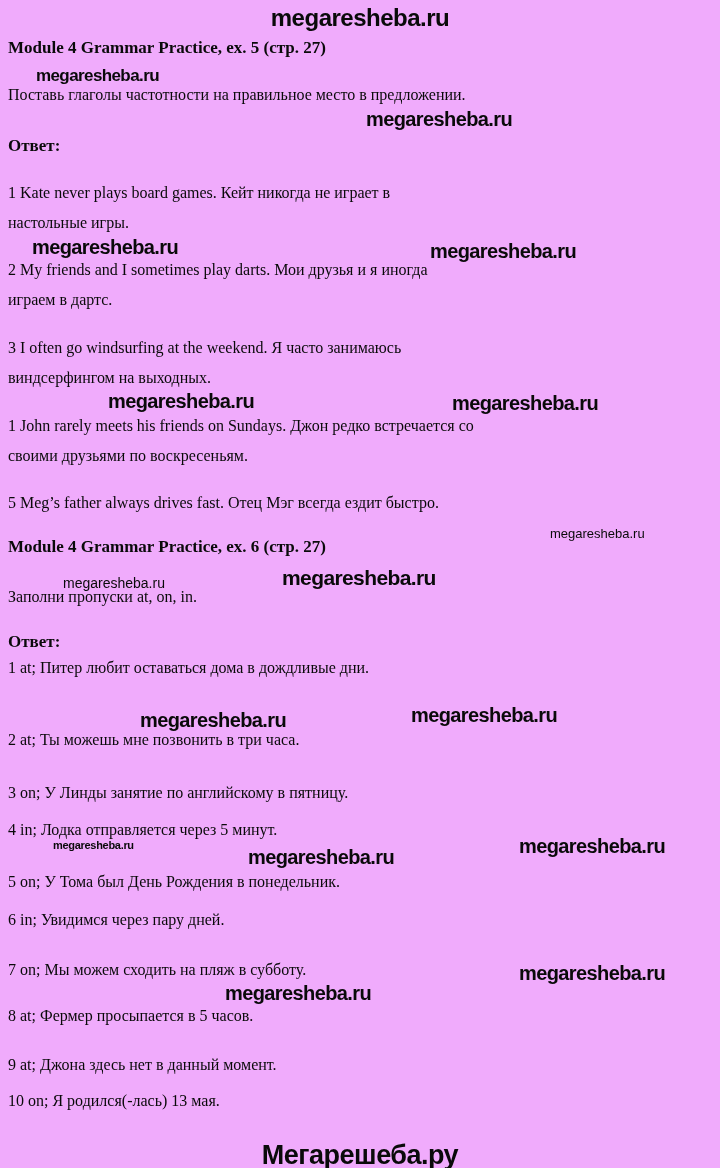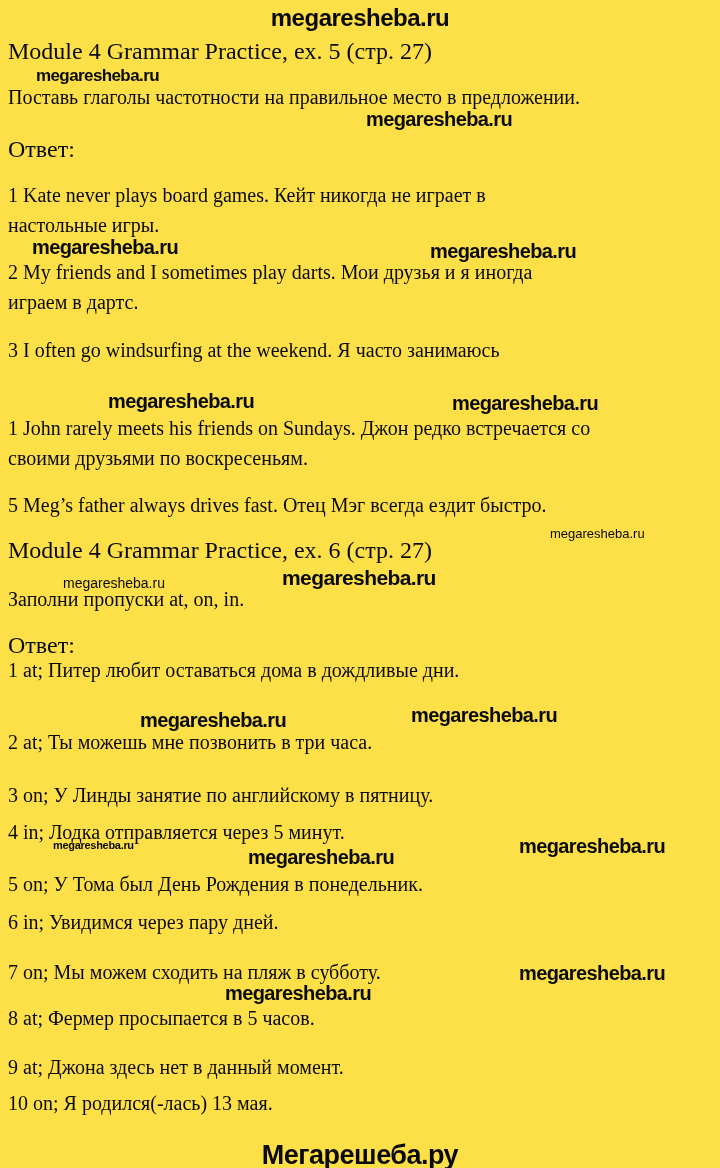--- a/index.html
+++ b/index.html
@@ -1,20 +1,20 @@
 <!DOCTYPE html>
 <html><head>
 <meta charset="utf-8">
 <style>
   html,body{margin:0;padding:0;background:#ffffff;}
   .page{
     position:relative;
     width:720px;
     height:1168px;
-    background:#fde047;
+    background:#f0abfc;
     overflow:hidden;
     color:#0a0a0a;
   }
   .site-header{
     position:absolute; top:4px; left:0; width:100%;
     text-align:center;
     font-family:"Liberation Sans",sans-serif;
     font-weight:bold; font-size:24px;
     letter-spacing:-0.5px;
   }
@@ -22,26 +22,26 @@
     position:absolute; top:1128px; left:0; width:100%;
     text-align:center;
     font-family:"Liberation Sans",sans-serif;
     font-weight:bold; font-size:27px;
     letter-spacing:-0.5px;
     margin-top:12px;
   }
   .line{
     position:absolute; left:8px;
     font-family:"Liberation Serif",serif;
-    font-size:20px;
+    font-size:16px;
     white-space:nowrap;
   }
   .heading{
-    font-weight:normal;
-    font-size:24px;
+    font-weight:bold;
+    font-size:17px;
   }
   .wm{
     position:absolute;
     font-family:"Liberation Sans",sans-serif;
     font-weight:bold;
     font-size:20px;
     letter-spacing:-0.6px;
     white-space:nowrap;
   }
   .wm-17{font-size:17px;}
@@ -58,20 +58,21 @@
 
   <div class="line heading" style="top:38px">Module 4 Grammar Practice, ex. 5 (стр. 27)</div>
   <div class="line" style="top:86px">Поставь глаголы частотности на правильное место в предложении.</div>
   <div class="line heading" style="top:136px">Ответ:</div>
 
   <div class="line" style="top:184px">1 Kate never plays board games. Кейт никогда не играет в</div>
   <div class="line" style="top:214px">настольные игры.</div>
   <div class="line" style="top:261px">2 My friends and I sometimes play darts. Мои друзья и я иногда</div>
   <div class="line" style="top:291px">играем в дартс.</div>
   <div class="line" style="top:339px">3 I often go windsurfing at the weekend. Я часто занимаюсь</div>
+  <div class="line" style="top:369px">виндсерфингом на выходных.</div>
   <div class="line" style="top:417px">1 John rarely meets his friends on Sundays. Джон редко встречается со</div>
   <div class="line" style="top:447px">своими друзьями по воскресеньям.</div>
   <div class="line" style="top:494px">5 Meg’s father always drives fast. Отец Мэг всегда ездит быстро.</div>
 
   <div class="line heading" style="top:537px">Module 4 Grammar Practice, ex. 6 (стр. 27)</div>
   <div class="line" style="top:588px">Заполни пропуски at, on, in.</div>
   <div class="line heading" style="top:632px">Ответ:</div>
 
   <div class="line" style="top:659px">1 at; Питер любит оставаться дома в дождливые дни.</div>
   <div class="line" style="top:731px">2 at; Ты можешь мне позвонить в три часа.</div>

